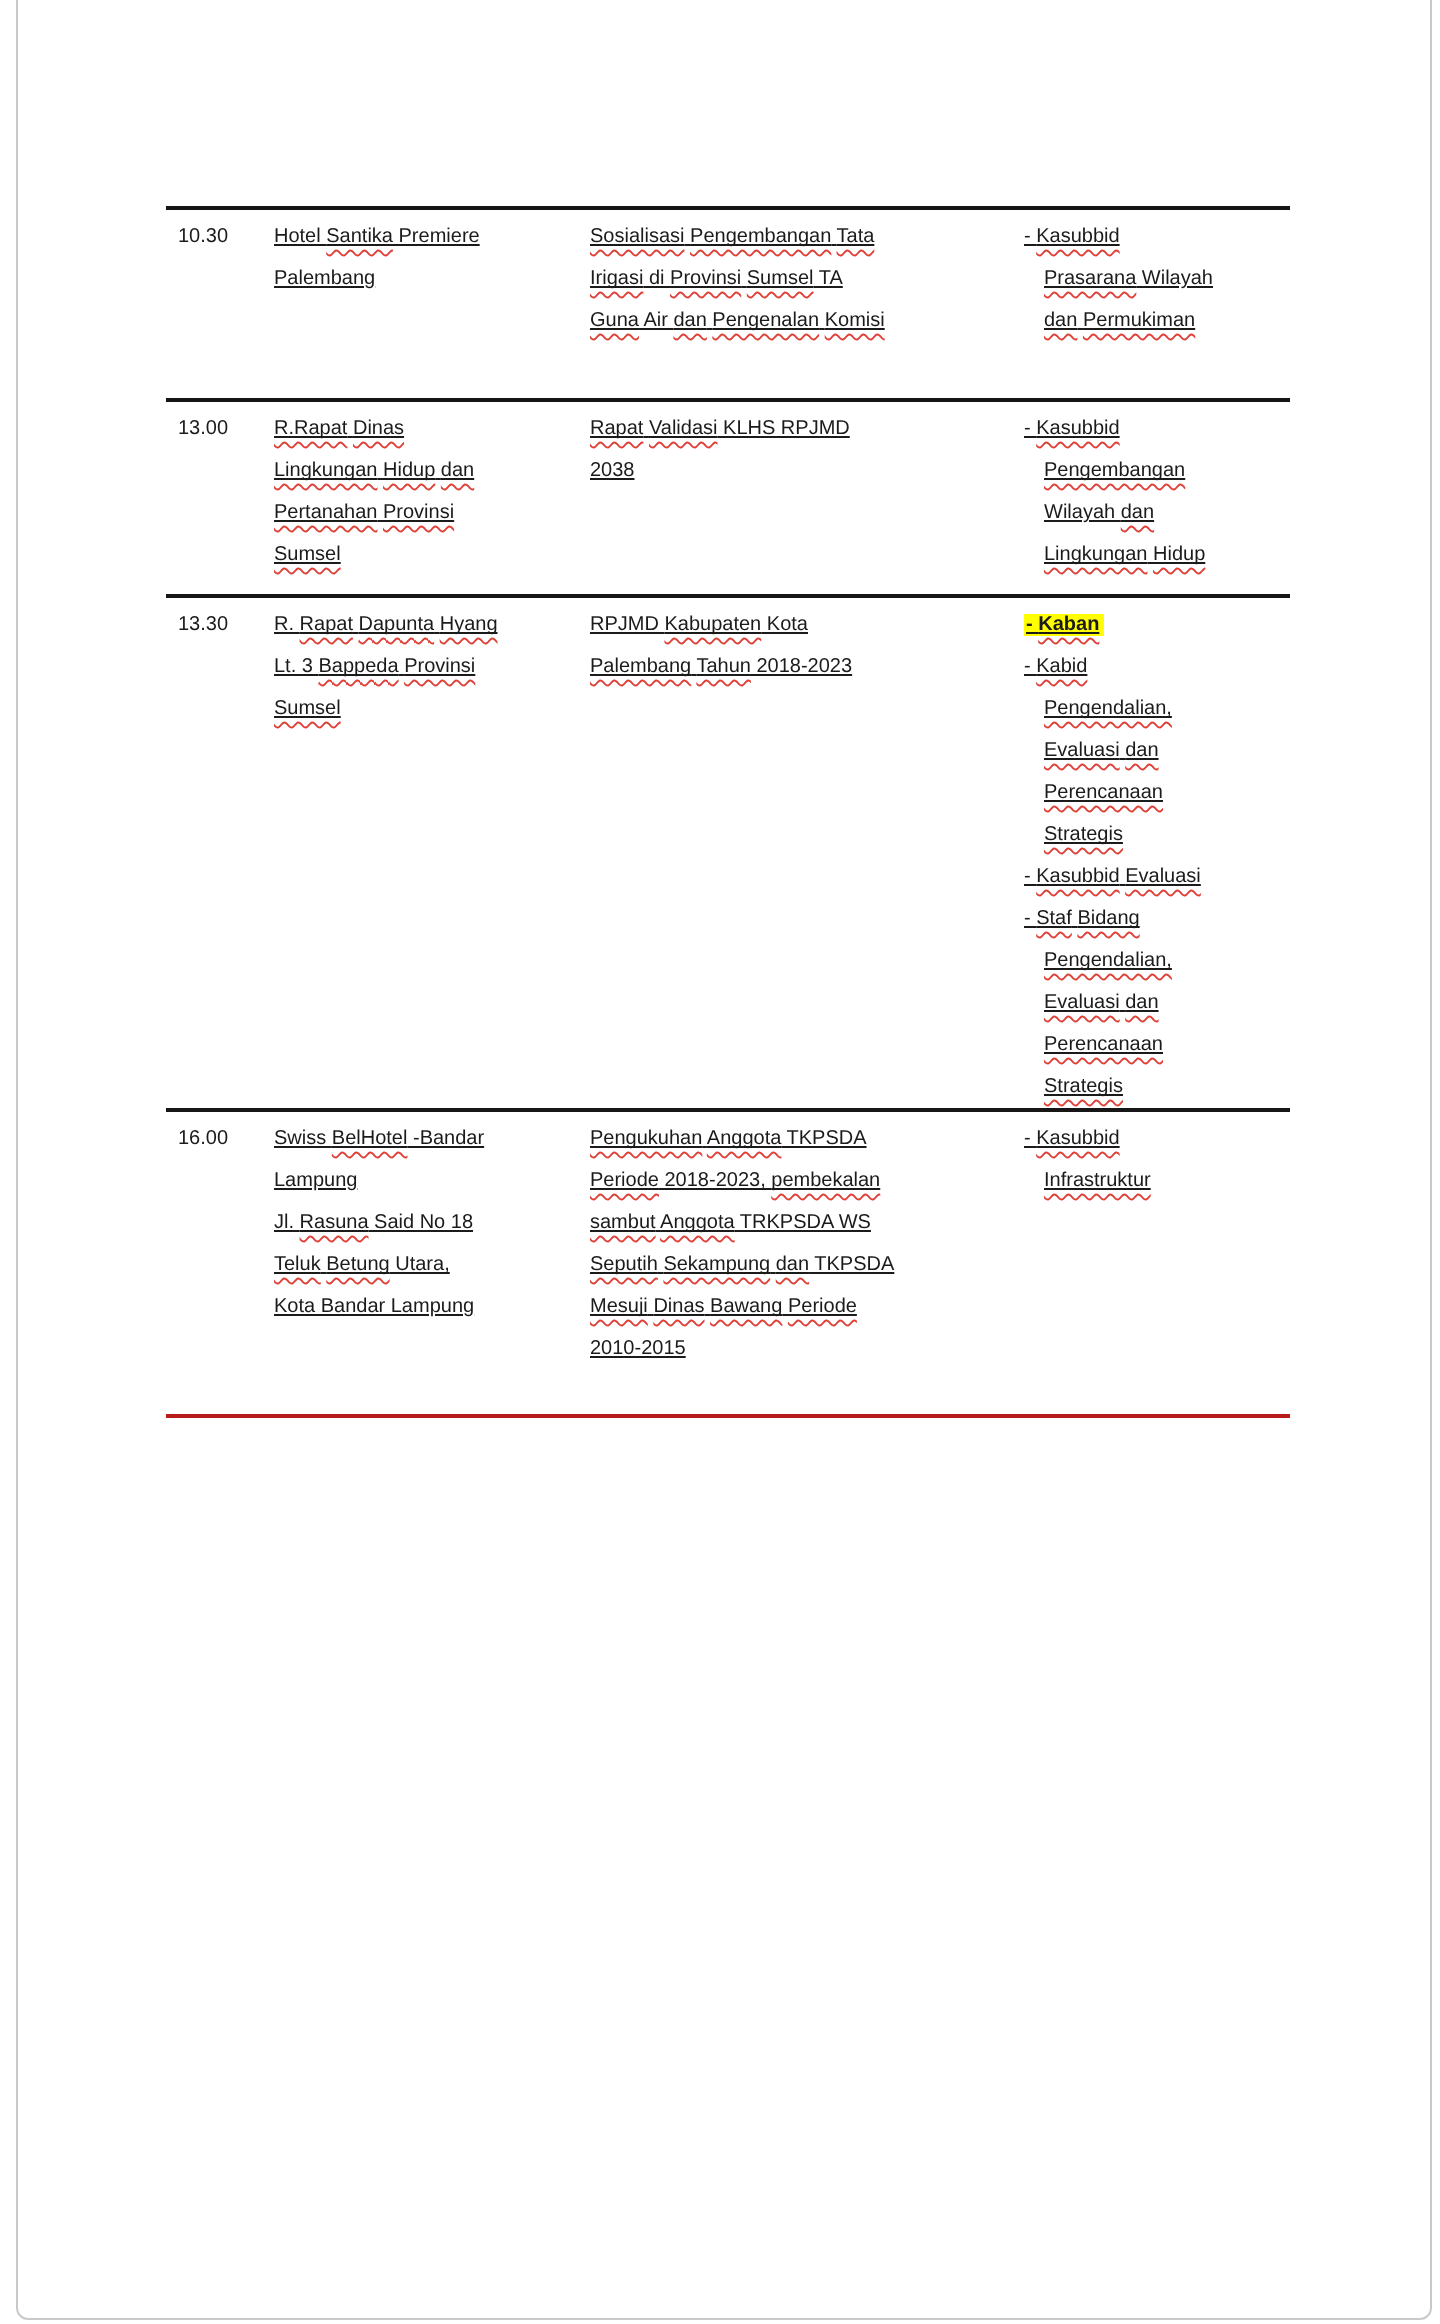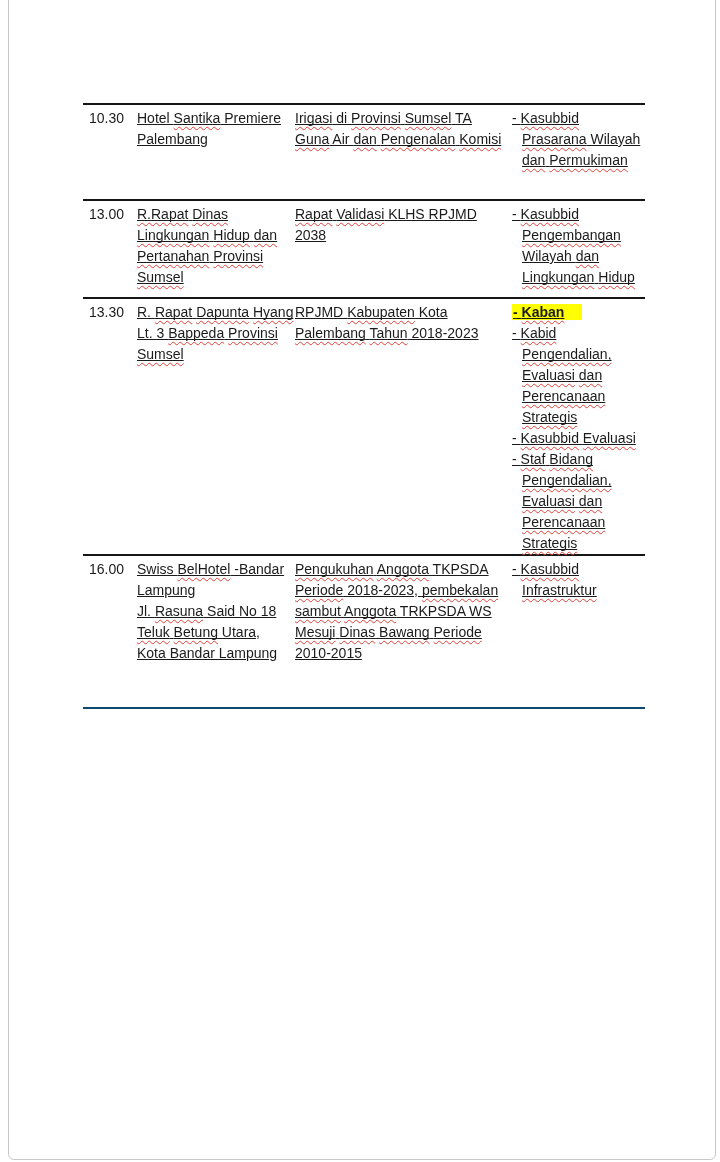--- a/index.html
+++ b/index.html
@@ -16,45 +16,46 @@
     position:absolute;left:83px;top:103px;width:562px;
   }
   .row{
     display:grid;grid-template-columns:54px 158px 217px 133px;
     border-top:2px solid #161616;
     padding-top:3px;box-sizing:border-box;
   }
   .row:nth-child(1){min-height:96px}
   .row:nth-child(2){min-height:98px}
   .row:nth-child(3){min-height:256px}
-  .row:nth-child(4){min-height:155px;border-bottom:2px solid #0c4a6e}
-  .cell{font-size:14px;line-height:21px;}
+  .row:nth-child(4){min-height:155px;border-bottom:2px solid #b91c1c}
+  .cell{font-size:10px;line-height:21px;}
   .cell.time{padding-left:6px;}
   .line{white-space:nowrap;text-decoration:underline;}
   .ind{padding-left:10px;}
   .sp{
     text-decoration:underline wavy #e04038;
     text-decoration-thickness:1px;
     text-underline-offset:3px;
     text-decoration-skip-ink:none;
   }
-  .hl{background:#ffff00;font-weight:bold;padding:0 18px 0 1px;margin-top:37px;}
+  .hl{background:#ffff00;font-weight:bold;padding:0 2px 0 1px;margin-top:37px;}
 </style>
 </head>
 <body>
 
 <div class="page-frame"></div>
 <div class="schedule-table">
     <div class="row">
       <div class="cell time"><span>10.30</span></div>
       <div class="cell location">
         <div class="line"><span>Hotel </span><span class="sp">Santika</span><span> Premiere</span></div>
         <div class="line"><span>Palembang</span></div>
       </div>
       <div class="cell event">
+        <div class="line"><span class="sp">Sosialisasi</span><span> </span><span class="sp">Pengembangan</span><span> </span><span class="sp">Tata</span></div>
         <div class="line"><span class="sp">Irigasi</span><span> di </span><span class="sp">Provinsi</span><span> </span><span class="sp">Sumsel</span><span> TA</span></div>
         <div class="line"><span class="sp">Guna</span><span> Air </span><span class="sp">dan</span><span> </span><span class="sp">Pengenalan</span><span> </span><span class="sp">Komisi</span></div>
       </div>
       <div class="cell attendees">
         <div class="line"><span>- </span><span class="sp">Kasubbid</span></div>
         <div class="line ind"><span class="sp">Prasarana</span><span> Wilayah</span></div>
         <div class="line ind"><span class="sp">dan</span><span> </span><span class="sp">Permukiman</span></div>
       </div>
     </div>
     <div class="row">
@@ -108,20 +109,21 @@
         <div class="line"><span>Swiss </span><span class="sp">BelHotel</span><span> -Bandar</span></div>
         <div class="line"><span>Lampung</span></div>
         <div class="line"><span>Jl. </span><span class="sp">Rasuna</span><span> Said No 18</span></div>
         <div class="line"><span class="sp">Teluk</span><span> </span><span class="sp">Betung</span><span> Utara,</span></div>
         <div class="line"><span>Kota Bandar Lampung</span></div>
       </div>
       <div class="cell event">
         <div class="line"><span class="sp">Pengukuhan</span><span> </span><span class="sp">Anggota</span><span> TKPSDA</span></div>
         <div class="line"><span class="sp">Periode</span><span> 2018-2023, </span><span class="sp">pembekalan</span></div>
         <div class="line"><span class="sp">sambut</span><span> </span><span class="sp">Anggota</span><span> TRKPSDA WS</span></div>
+        <div class="line"><span class="sp">Seputih</span><span> </span><span class="sp">Sekampung</span><span> </span><span class="sp">dan</span><span> TKPSDA</span></div>
         <div class="line"><span class="sp">Mesuji</span><span> </span><span class="sp">Dinas</span><span> </span><span class="sp">Bawang</span><span> </span><span class="sp">Periode</span></div>
         <div class="line"><span>2010-2015</span></div>
       </div>
       <div class="cell attendees">
         <div class="line"><span>- </span><span class="sp">Kasubbid</span></div>
         <div class="line ind"><span class="sp">Infrastruktur</span></div>
       </div>
     </div>
   </div>
 

